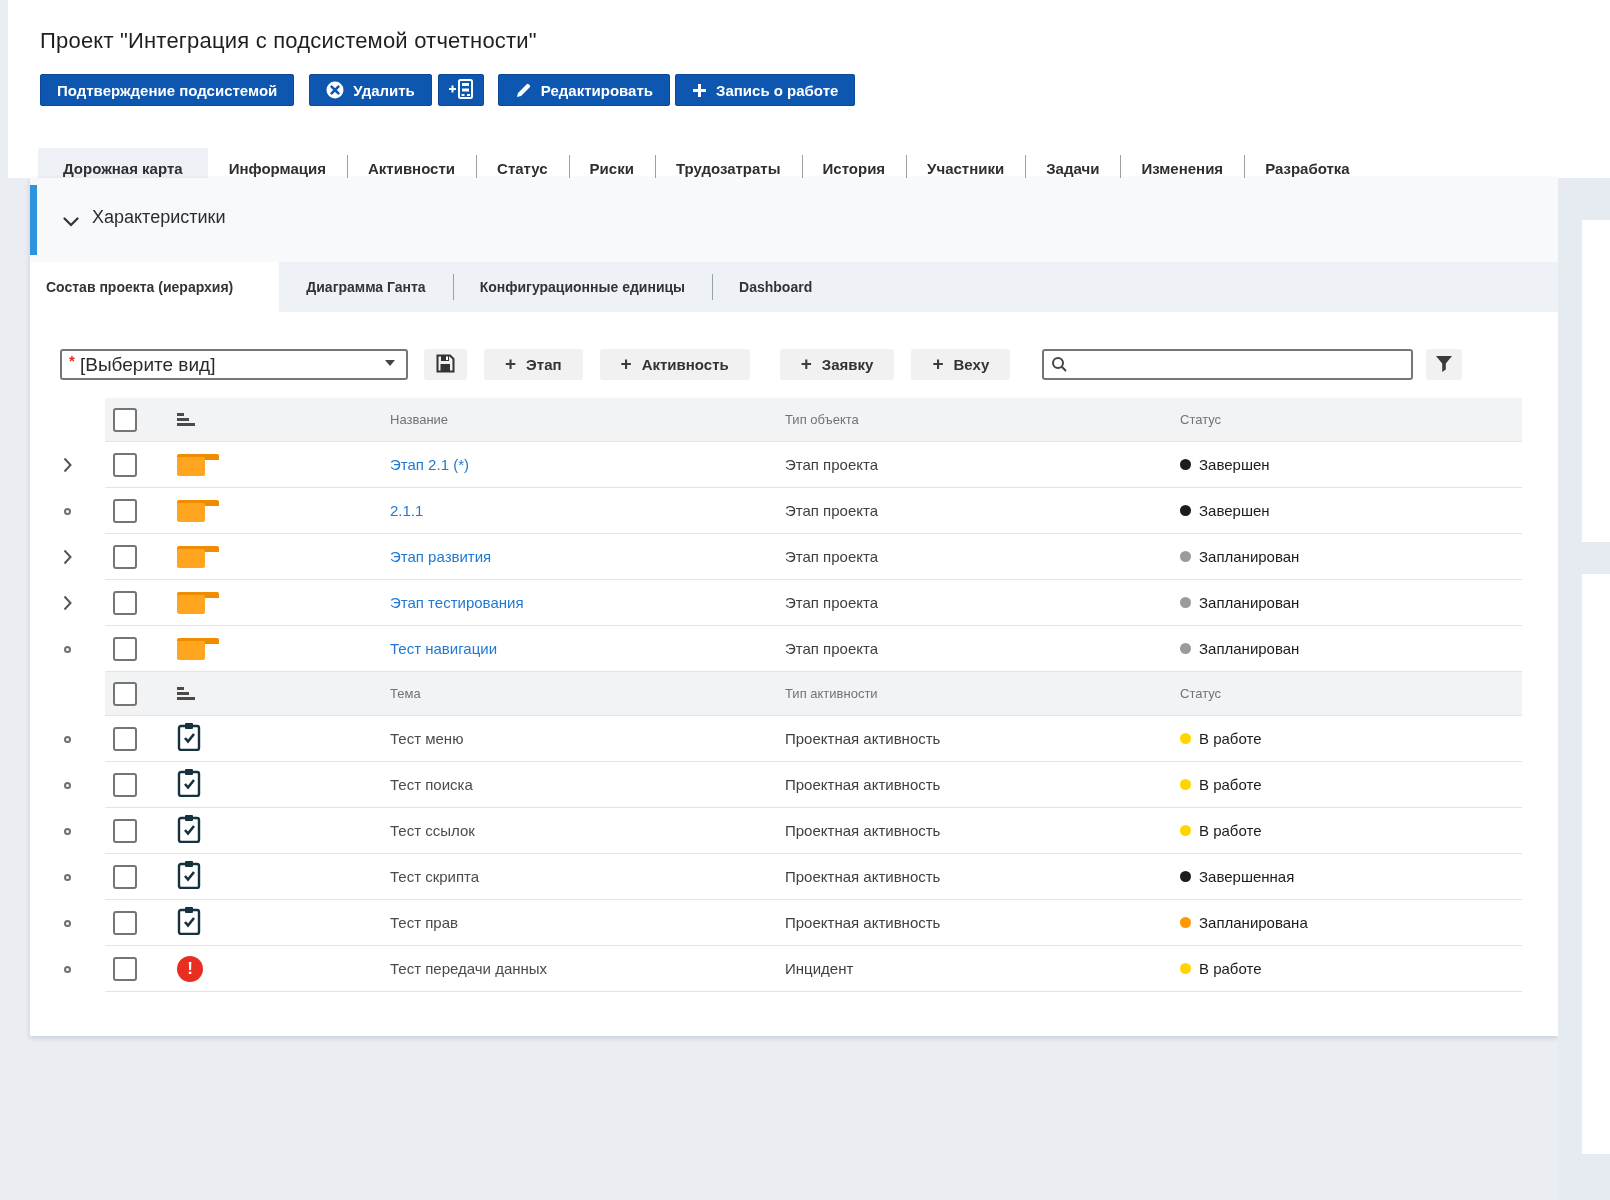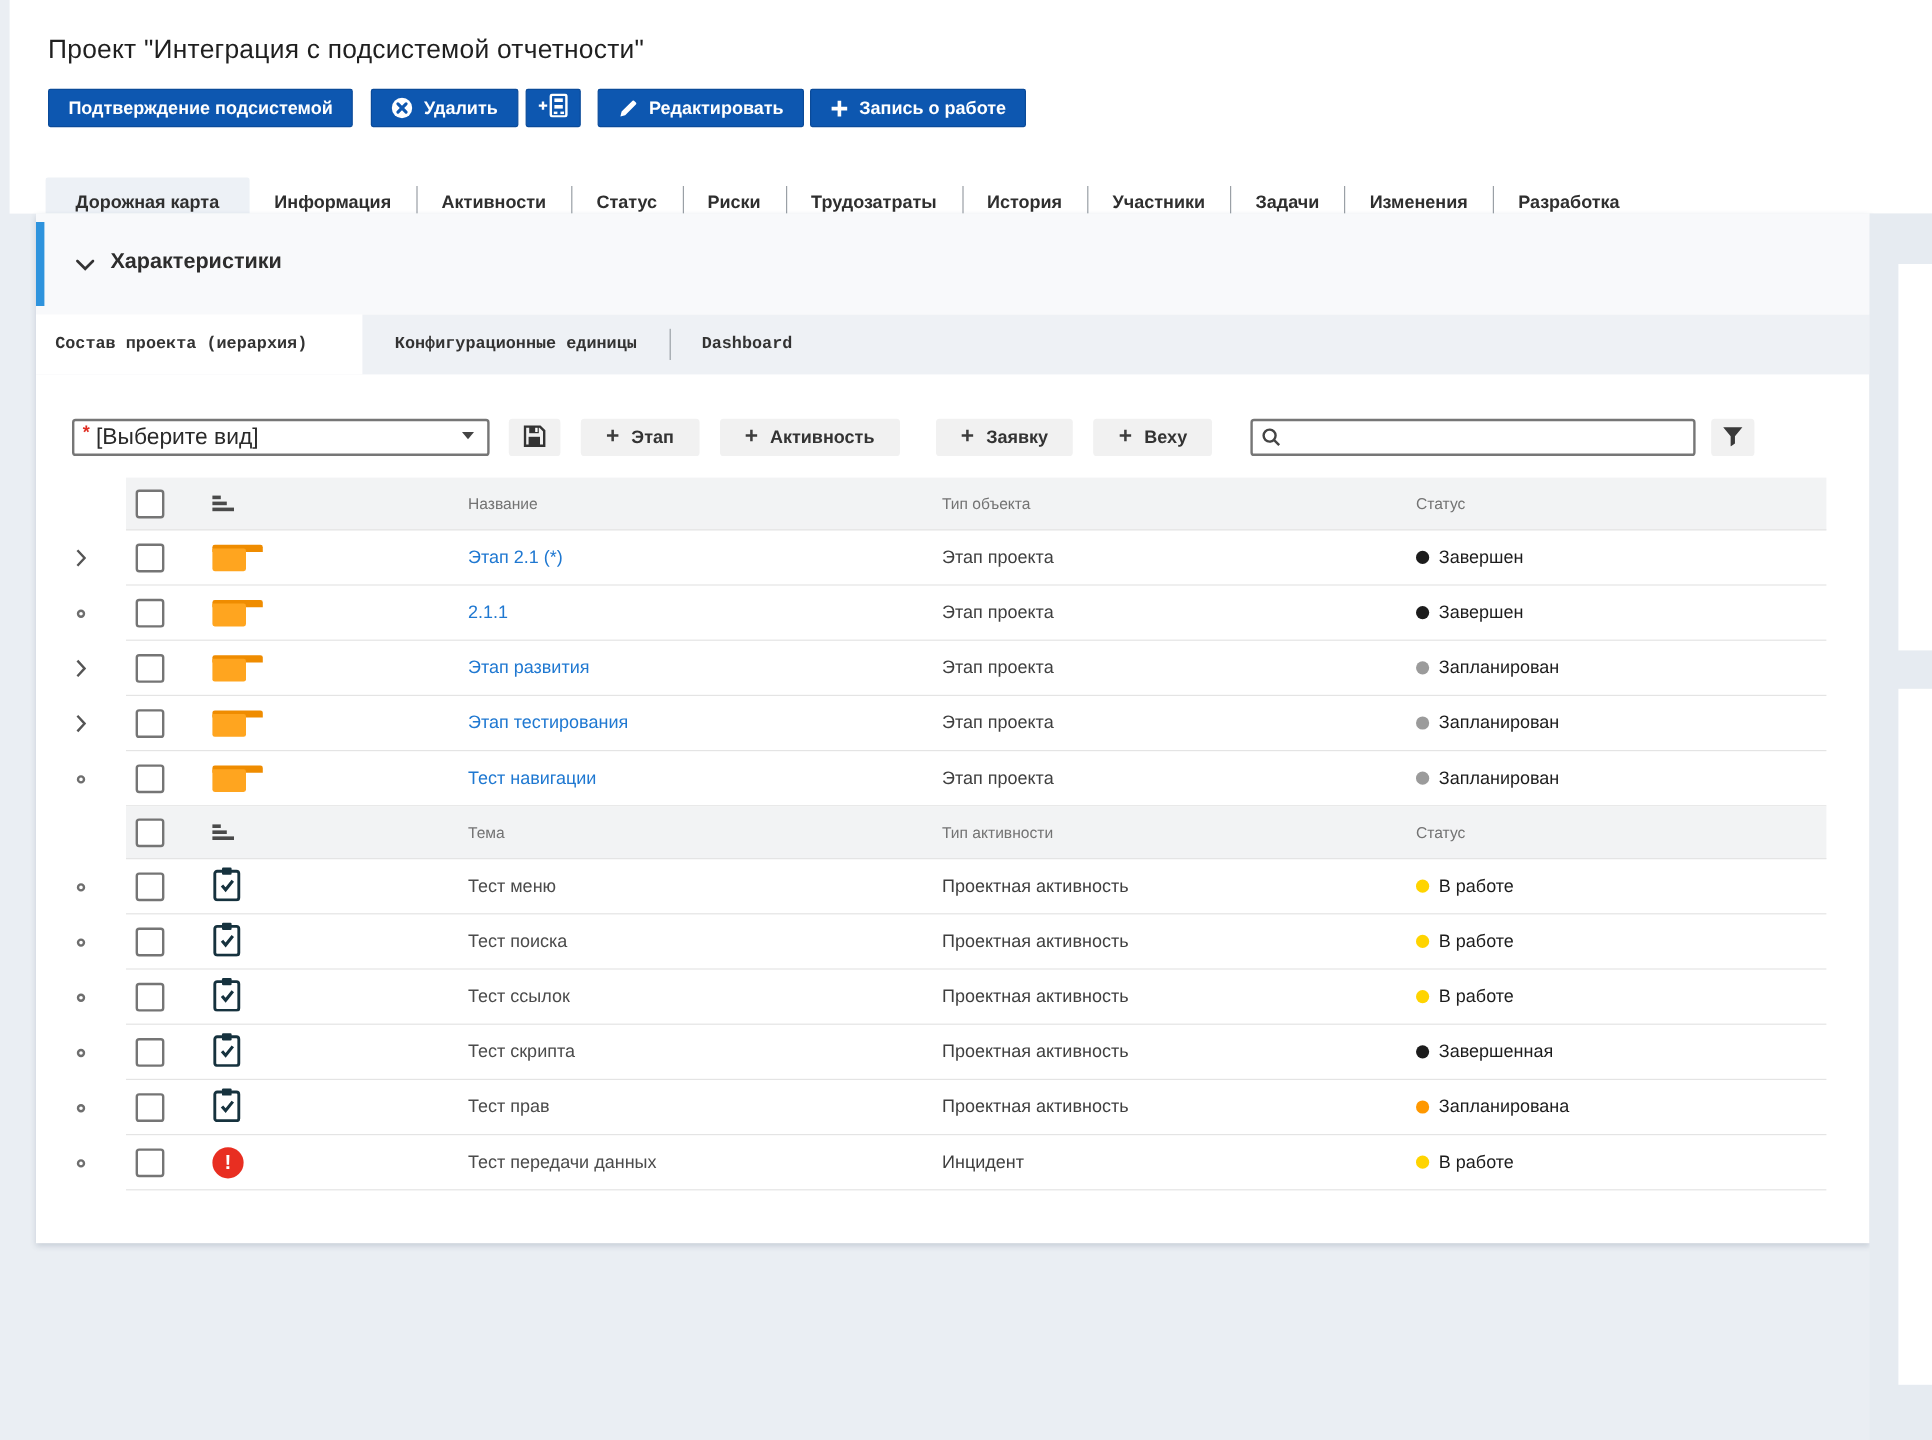--- a/index.html
+++ b/index.html
@@ -23,24 +23,24 @@
   .tab { position:relative; display:flex; align-items:center; padding:0 21px; font-size:15px; font-weight:600; color:#2f2f2f; cursor:pointer; white-space:nowrap; }
   .tab.active { background:#edf1f6; border-radius:2px 2px 0 0; padding:0 25px; }
   .tab:not(.active) + .tab:not(.active)::before { content:""; position:absolute; left:0; top:7px; height:25px; width:1px; background:#9aa0a6; }
 
   
   .card { position:absolute; left:30px; top:178px; width:1528px; height:858px; background:#fff; box-shadow:0 2px 5px rgba(40,60,90,.18); }
 
   .section-head { position:relative; height:84px; background:#f8f9fb; }
   .accent { position:absolute; left:0; top:7px; width:7px; height:70px; background:#2e93dd; }
   .section-caret { position:absolute; left:33px; top:35px; }
-  .section-title { position:absolute; left:62px; top:29px; font-size:18px; font-weight:700; color:#2d2d2d; }
+  .section-title { position:absolute; left:62px; top:29px; font-size:18px; font-weight:400; color:#2d2d2d; }
 
   .subtabs { height:50px; background:#eef1f5; display:flex; align-items:stretch; }
-  .subtab { position:relative; display:flex; align-items:center; padding:0 27px; font-size:14px; font-weight:bold; color:#333; cursor:pointer; white-space:nowrap;font-family:Liberation Mono, monospace; }
+  .subtab { position:relative; display:flex; align-items:center; padding:0 27px; font-size:14px; font-weight:bold; color:#333; cursor:pointer; white-space:nowrap; }
   .subtab.active { background:#fff; padding:0 46px 0 16px; }
   .subtab:not(.active) + .subtab:not(.active)::before { content:""; position:absolute; left:0; top:12px; height:26px; width:1px; background:#9aa0a6; }
 
   
   .toolbar { margin:37px 0 0 30px; display:flex; height:31px; align-items:stretch; }
   .view-select { position:relative; width:348px; border:2px solid #767676; border-radius:3px; background:#fff; display:flex; align-items:center; cursor:pointer; }
   .req-star { position:absolute; left:7px; top:1px; color:#e02b20; font-size:15px; font-weight:bold; }
   .view-select .val { margin-left:18px; font-size:19px; color:#2a2a2a; }
   .view-select .caret { position:absolute; right:11px; top:9px; width:0; height:0; border-left:5px solid transparent; border-right:5px solid transparent; border-top:6px solid #444; }
   .tool-btn { background:#f1f1f1; border:none; border-radius:3px; display:flex; align-items:center; justify-content:center; cursor:pointer; font-family:inherit; }
@@ -164,20 +164,21 @@
       <span class="section-caret">
         <svg width="16" height="10" viewBox="0 0 16 10">
             <path d="M1.5 1.5 L8 8 L14.5 1.5" fill="none" stroke="#333" stroke-width="2.2" stroke-linecap="round"></path>
           </svg>
       </span>
       <span class="section-title">Характеристики</span>
     </div>
 
     <div class="subtabs">
       <div class="subtab active">Состав проекта (иерархия)</div>
+      <div class="subtab">Диаграмма Ганта</div>
       <div class="subtab">Конфигурационные единицы</div>
       <div class="subtab">Dashboard</div>
     </div>
 
     <div class="content">
       <div class="toolbar">
         <div class="view-select">
           <span class="req-star">*</span>
           <span class="val">[Выберите вид]</span>
           <span class="caret"></span>

